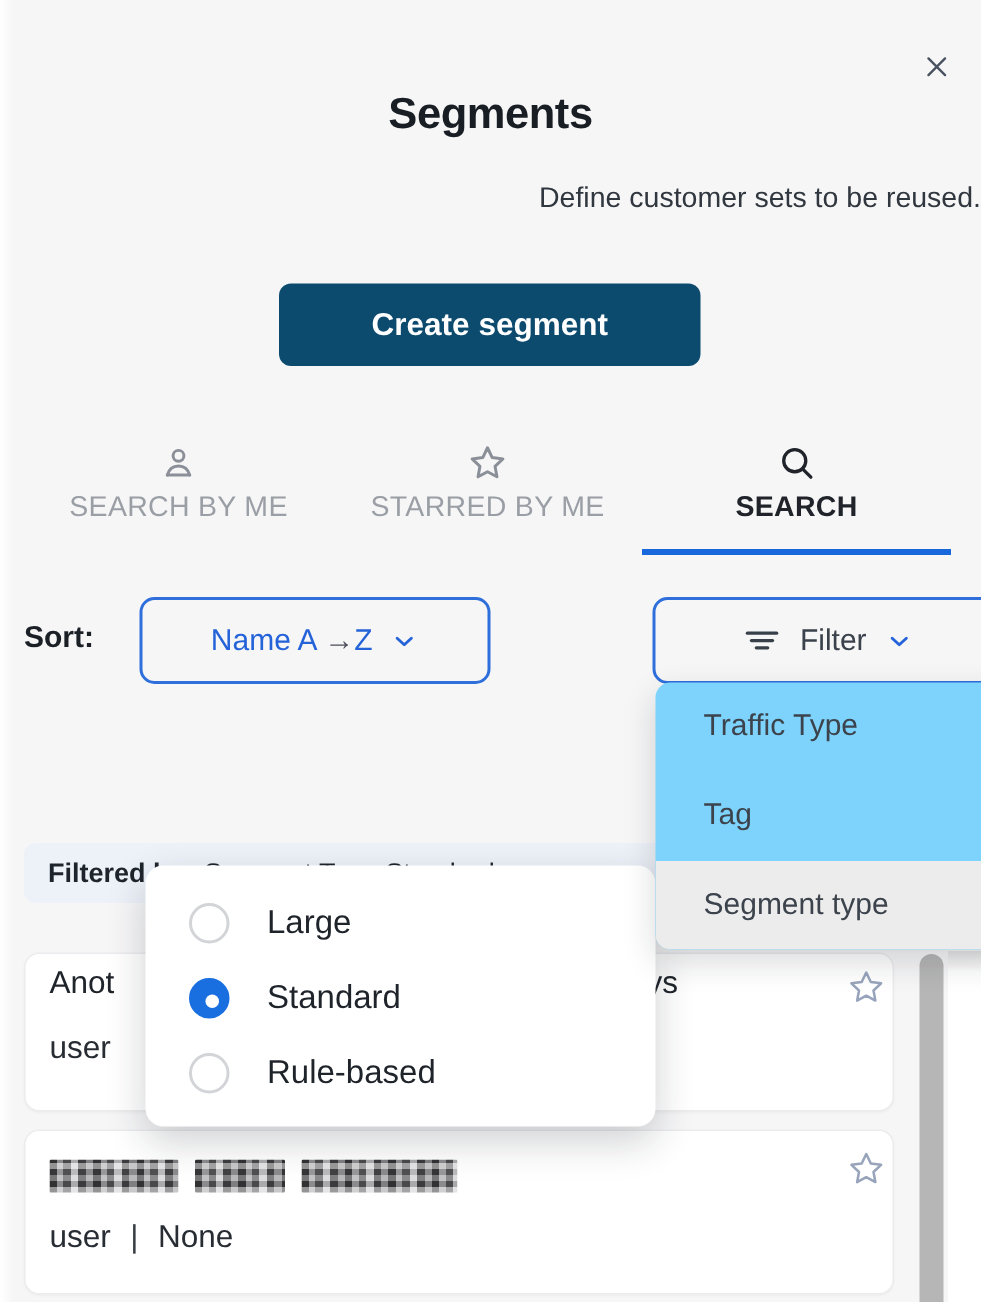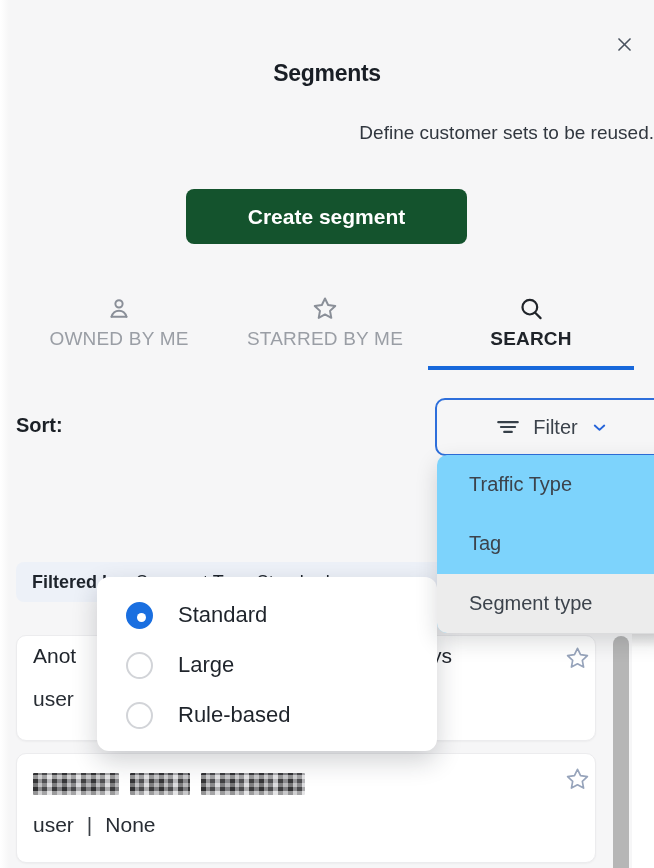--- a/index.html
+++ b/index.html
@@ -12,29 +12,29 @@
   .panel::before{
     content:""; position:absolute; left:0; top:0; width:9px; height:100%;
     background:linear-gradient(90deg,#ffffff,rgba(255,255,255,0)); z-index:1; pointer-events:none;
   }
   .close-btn{
     position:absolute; top:30px; right:16px; width:28px; height:28px;
     display:flex; align-items:center; justify-content:center; cursor:pointer; z-index:5;
   }
   .modal-title{
     position:absolute; top:60px; left:0; width:100%;
-    text-align:center; font-size:23px; font-weight:700; letter-spacing:-.3px; color:#191e25;
+    text-align:center; font-size:29px; font-weight:700; letter-spacing:-.3px; color:#191e25;
   }
   .modal-subtitle{
     position:absolute; top:122px; left:0; width:100%;
     text-align:right; font-size:19px; color:#31373f;
   }
   .create-btn{
     position:absolute; top:189px; left:186px; width:281px; height:55px;
-    background:#14532d; border:none; border-radius:8px; color:#ffffff;
+    background:#0c4a6e; border:none; border-radius:8px; color:#ffffff;
     font-family:inherit; font-size:21px; font-weight:700; cursor:pointer;
   }
   
   .tabs{ position:absolute; top:291px; left:16px; width:618px; display:flex; }
   .tab{ flex:1; text-align:center; padding:4px 0 16px 0; cursor:pointer;
         border-bottom:4px solid transparent; }
   .tab .tab-icon{ display:block; height:28px; margin-bottom:5px; }
   .tab .tab-label{ font-size:19px; letter-spacing:.2px; color:#9a9ea5; }
   .tab.active{ border-bottom-color:#1868db;font-weight:bold; }
   .tab.active .tab-label{ color:#20242a; }
@@ -145,21 +145,21 @@
 
   <div class="tabs">
     <div class="tab">
       <span class="tab-icon">
         <svg width="28" height="28" viewBox="0 0 24 24" fill="none" stroke="#8a8f98" stroke-width="1.7" stroke-linecap="round">
             <circle cx="12" cy="7.6" r="3.1"></circle>
             <path d="M5.6 18.6c1-3.5 3.3-5.2 6.4-5.2s5.4 1.7 6.4 5.2"></path>
             <path d="M5.6 18.6h12.8"></path>
           </svg>
       </span>
-      <span class="tab-label">OWNED BY ME</span>
+      <span class="tab-label">SEARCH BY ME</span>
     </div>
     <div class="tab">
       <span class="tab-icon">
         <svg width="28" height="28" viewBox="0 0 24 24" fill="none" stroke="#8a8f98" stroke-width="1.7" stroke-linejoin="round">
             <path d="M12 3l2.7 5.6 6.1.8-4.5 4.2 1.1 6L12 16.7 6.6 19.6l1.1-6L3.2 9.4l6.1-.8z"></path>
           </svg>
       </span>
       <span class="tab-label">STARRED BY ME</span>
     </div>
     <div class="tab active">
@@ -168,20 +168,26 @@
             <circle cx="11" cy="10.4" r="6.3"></circle>
             <path d="M15.6 15.2l4.6 4.6"></path>
           </svg>
       </span>
       <span class="tab-label">SEARCH</span>
     </div>
   </div>
 
   <span class="sort-label">Sort:</span>
 
+  <button class="pill-btn sort-btn">
+    <span><span>Name A</span> <span class="arrow-glyph">→</span><span>Z</span></span>
+    <svg width="19" height="19" viewBox="0 0 24 24" fill="none" stroke="#2563d9" stroke-width="2.4" stroke-linecap="round" stroke-linejoin="round">
+        <path d="M6 9.5l6 5.5 6-5.5"></path>
+      </svg>
+  </button>
 
   <button class="pill-btn filter-btn">
     <svg width="26" height="26" viewBox="0 0 24 24" fill="none" stroke="#374049" stroke-width="2" stroke-linecap="round">
         <path d="M3 7.5h18"></path>
         <path d="M5.5 12h13"></path>
         <path d="M8.5 16.5h7"></path>
       </svg>
     <span>Filter</span>
     <svg width="19" height="19" viewBox="0 0 24 24" fill="none" stroke="#2563d9" stroke-width="2.4" stroke-linecap="round" stroke-linejoin="round">
         <path d="M6 9.5l6 5.5 6-5.5"></path>
@@ -226,27 +232,27 @@
   <div class="right-gutter"></div>
   <div class="scroll-thumb"></div>
 
   <div class="filter-menu">
     <div class="menu-item">Traffic Type</div>
     <div class="menu-item">Tag</div>
     <div class="menu-item highlighted">Segment type</div>
   </div>
 
   <div class="radio-popup">
+    <div class="radio-row">
+      <span class="radio-circle"></span>
+      <span class="radio-label">Large</span>
+    </div>
     <div class="radio-row selected">
       <span class="radio-circle"></span>
       <span class="radio-label">Standard</span>
     </div>
     <div class="radio-row">
       <span class="radio-circle"></span>
-      <span class="radio-label">Large</span>
-    </div>
-    <div class="radio-row">
-      <span class="radio-circle"></span>
       <span class="radio-label">Rule-based</span>
     </div>
   </div>
 
 </div>
 
 </body></html>

